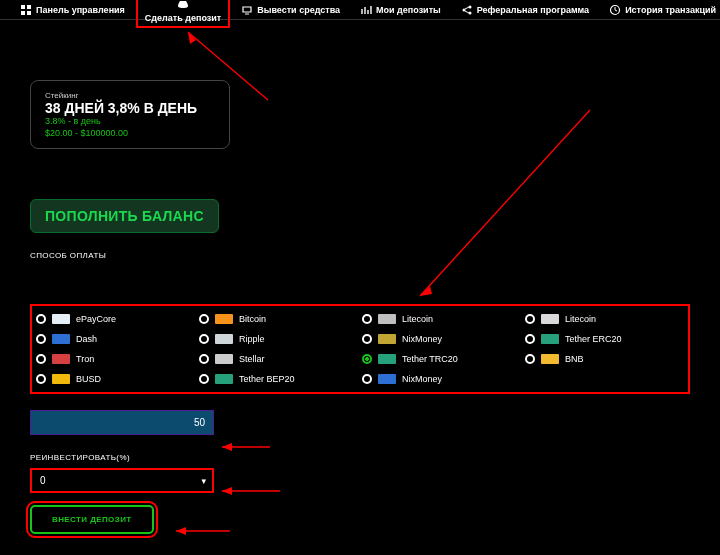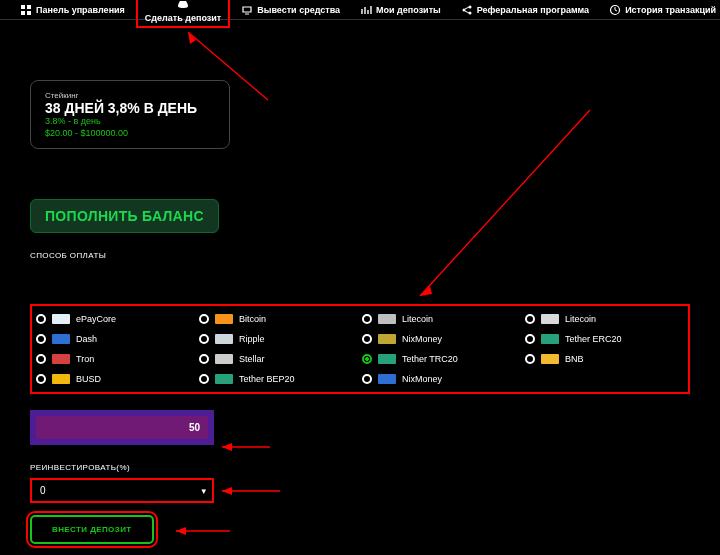--- a/index.html
+++ b/index.html
@@ -97,27 +97,27 @@
     background: radial-gradient(circle, #17c517 45%, #000 46%);
   }
   .pm-logo {
     width: 18px; height: 10px; border-radius: 1px;
     display: inline-block;
     background: #ddd;
   }
   .form-row { margin-top: 16px; }
   .amount-input {
     width: 184px;
-    background: #701a75;
-    border: 6px solid #4c1d95;
+    background: #0c4a6e;
+    border: 1px solid #4c1d95;
     color: #fff;
     text-align: right;
     padding: 6px 8px;
     font-size: 10px;
-    font-weight: bold;
+    font-weight: normal;
   }
   .reinvest-select {
     width: 184px;
     background: #000;
     border: 2px solid #ff0000;
     color: #fff;
     padding: 5px 8px;
     font-size: 10px;
     -webkit-appearance: none;
     appearance: none;

